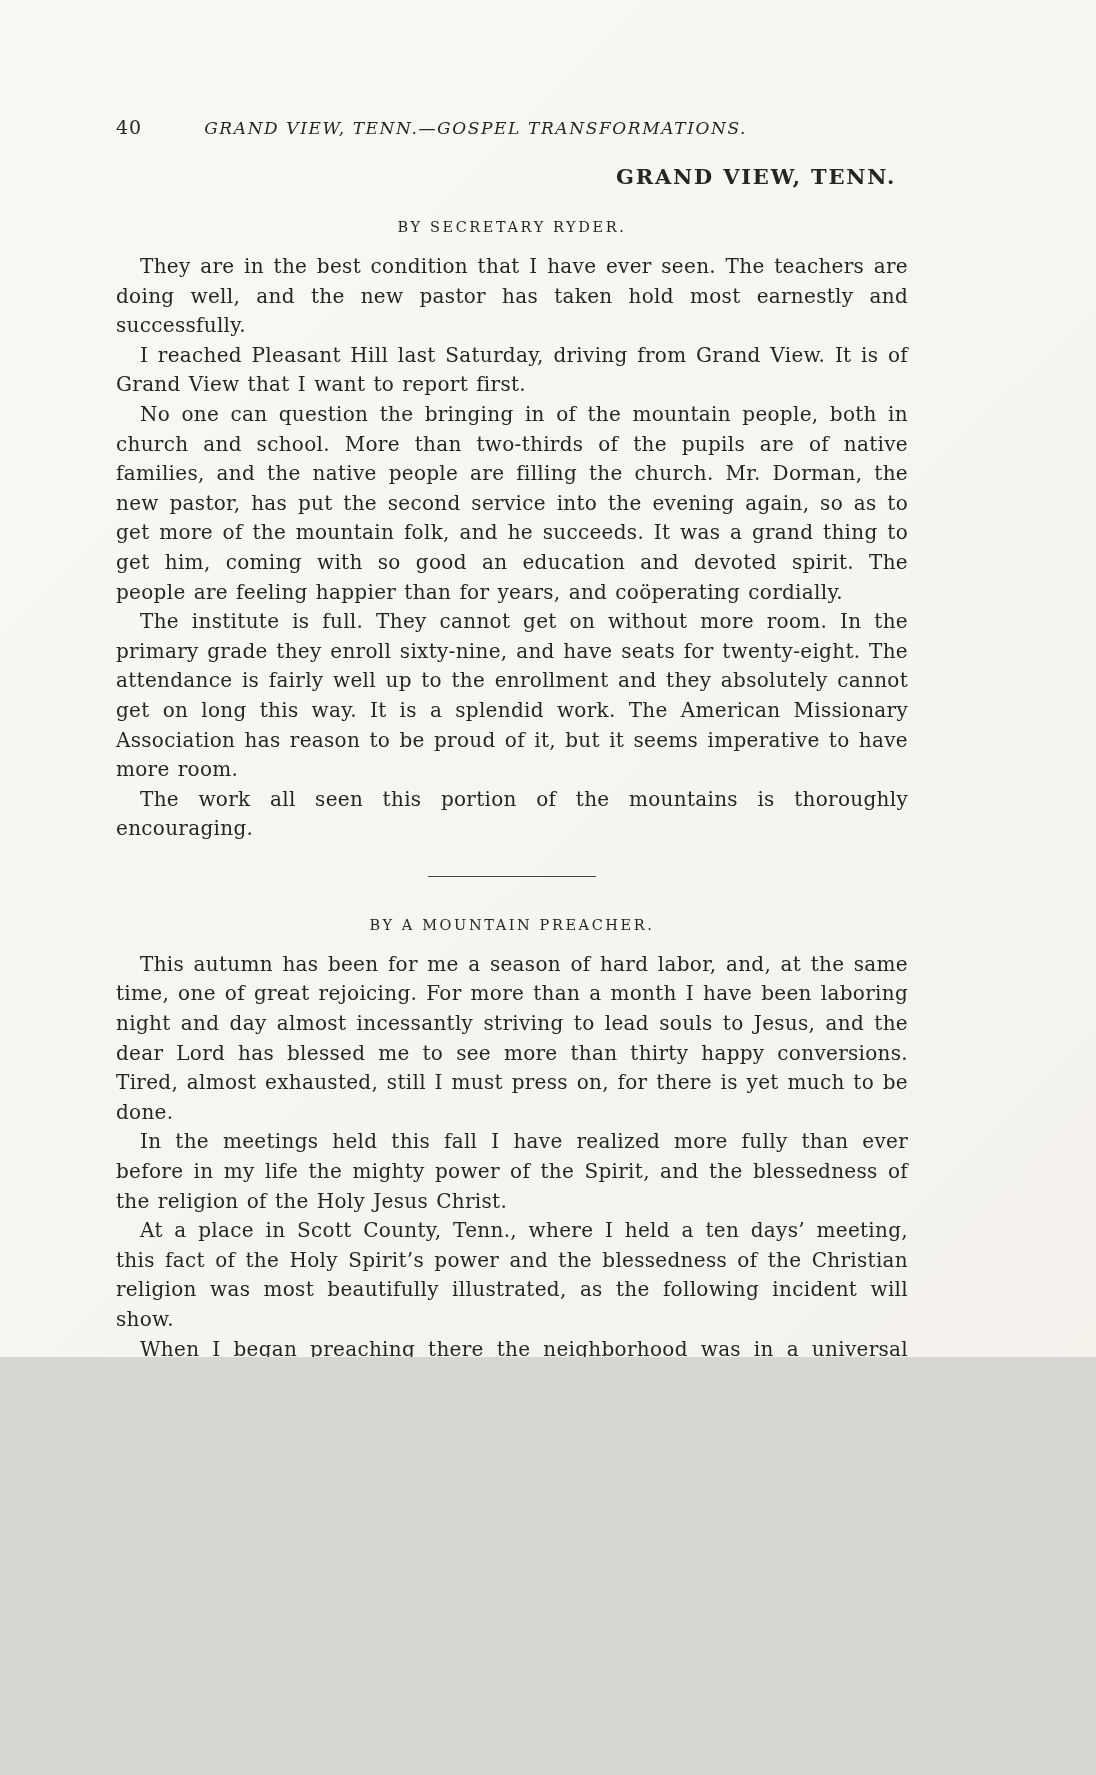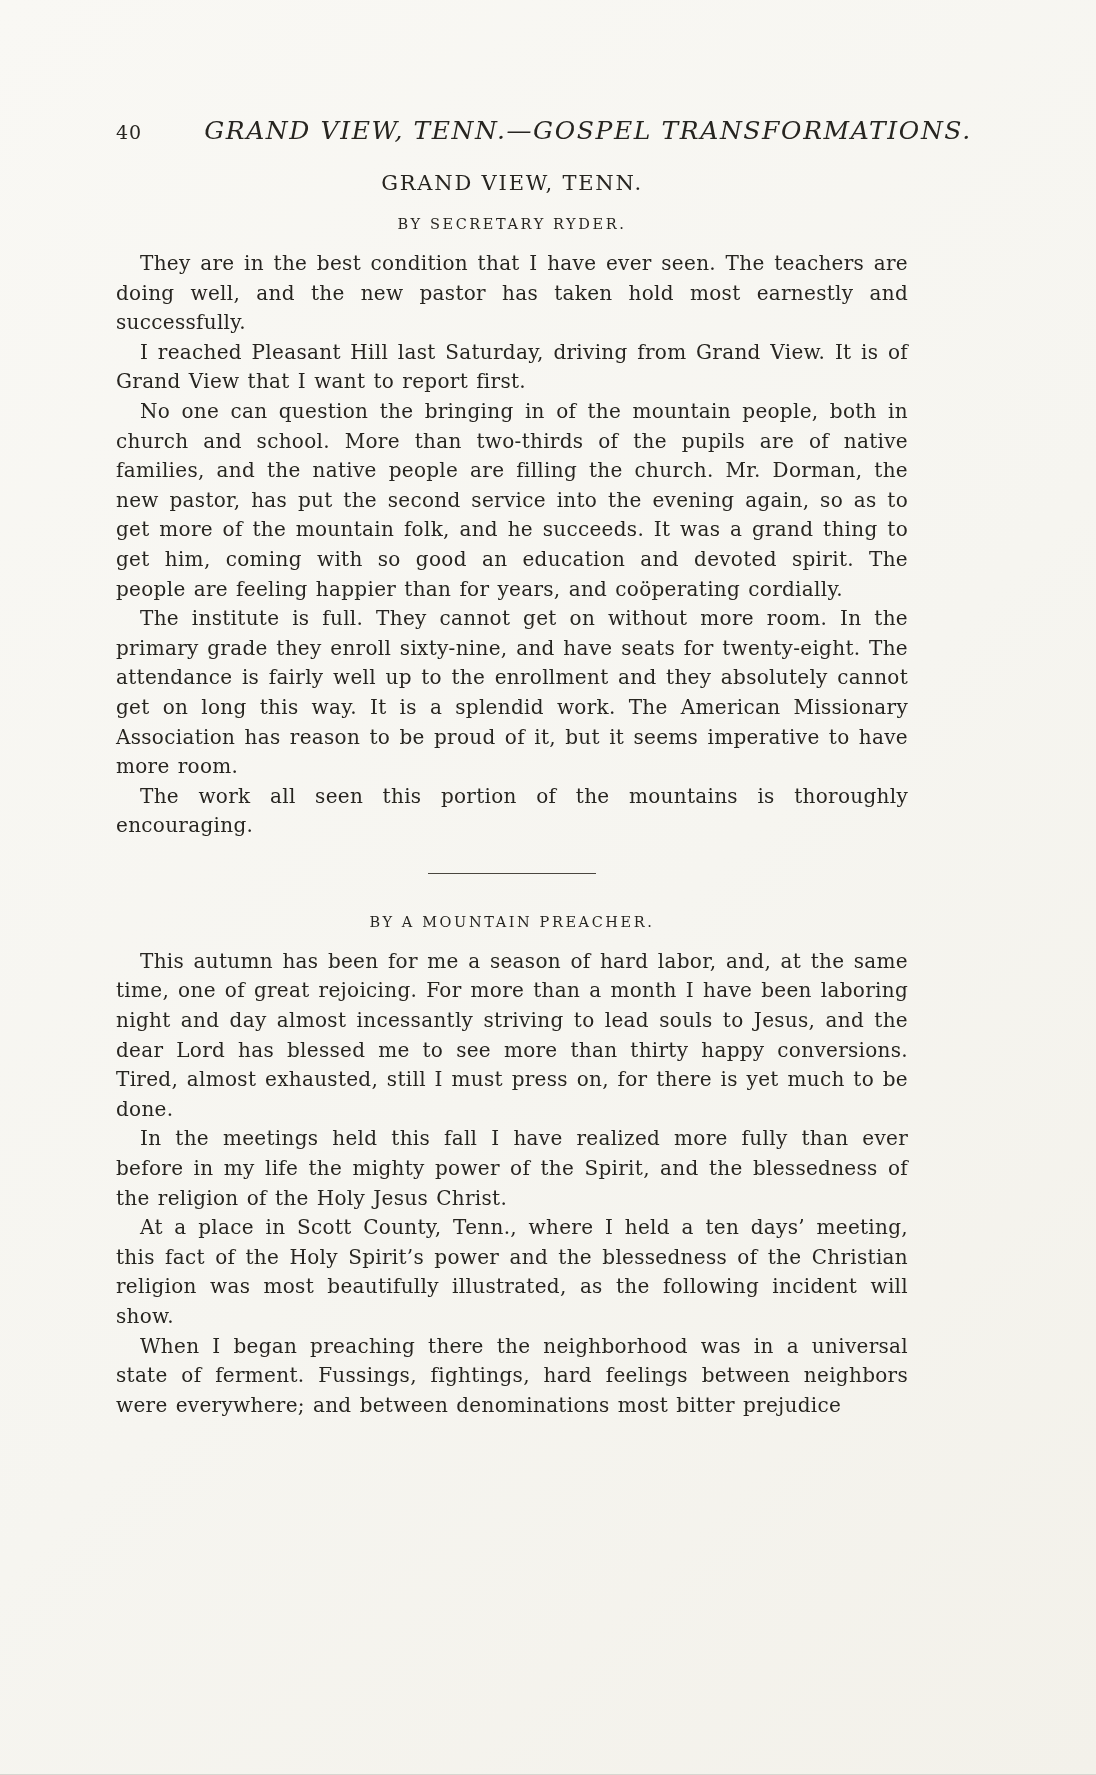--- a/index.html
+++ b/index.html
@@ -2,21 +2,21 @@
 <html><head>
 <meta charset="utf-8">
 <style>
   html, body {
     margin: 0;
     padding: 0;
     background: #d8d6d0;
   }
   .page {
     width: 1096px;
-    height: 1774px;
+    height: 1357px;
     margin: 0 auto;
     position: relative;
     background: linear-gradient(135deg, #f9f8f4 0%, #f6f5f0 55%, #f3f1ea 100%);
     font-family: "DejaVu Serif", "Liberation Serif", serif;
     color: #272520;
     box-sizing: border-box;
     overflow: hidden;
   }
   .content {
     position: absolute;
@@ -28,37 +28,37 @@
     display: flex;
     align-items: baseline;
     margin-bottom: 26px;
   }
   .pagenum {
     font-size: 19px;
     letter-spacing: 1px;
   }
   .runtitle {
     font-style: italic;
-    font-size: 25px;
+    font-size: 17px;
     letter-spacing: 1.6px;
     margin-left: 62px;
     white-space: nowrap;
   }
   .art-title {
     margin: 12px;
-    text-align: center;
+    text-align: right;
     font-size: 21px;
-    font-weight: normal;
+    font-weight: bold;
     letter-spacing: 1.8px;
   }
   .byline {
     text-align: center;
     font-size: 14.5px;
     letter-spacing: 2.6px;
-    margin-top: 21px;
+    margin-top: 30px;
     margin-bottom: 17px;
   }
   .body-p {
     margin: 0;
     font-size: 20px;
     line-height: 29.6px;
     text-align: justify;
     text-indent: 24px;
     letter-spacing: 0.3px;
     word-spacing: 1.5px;

